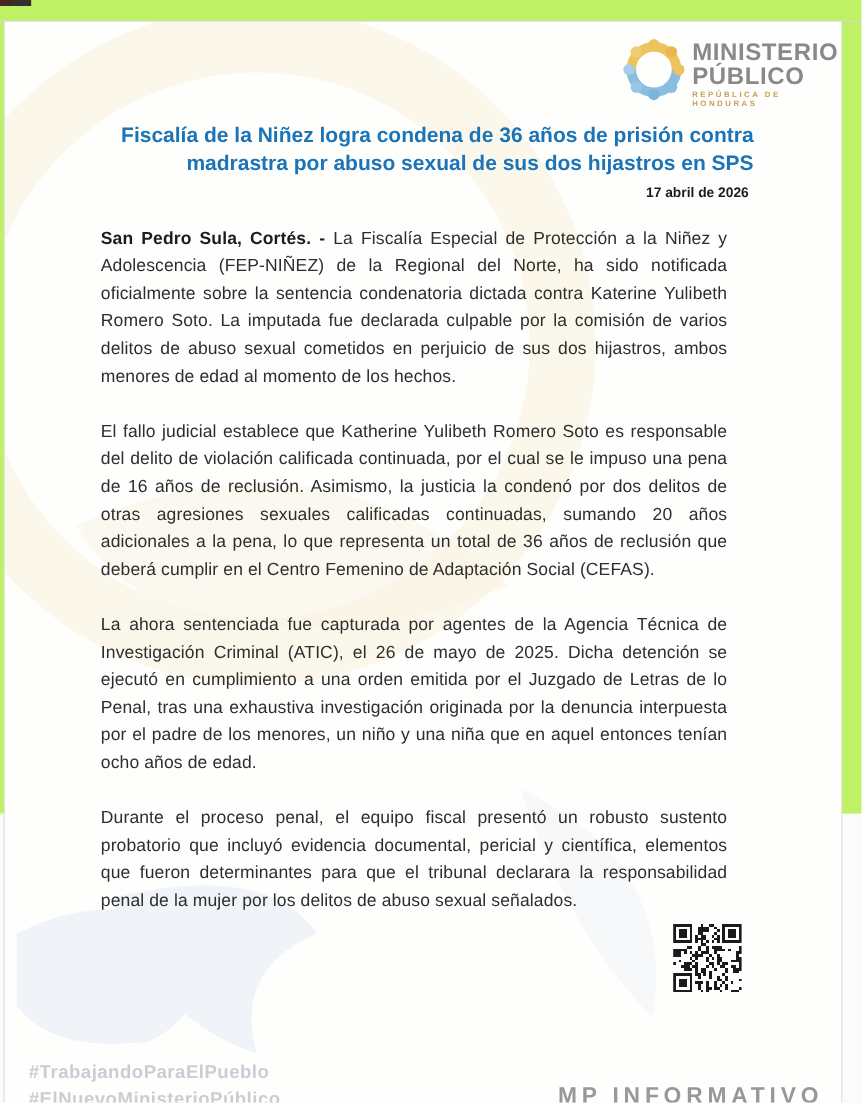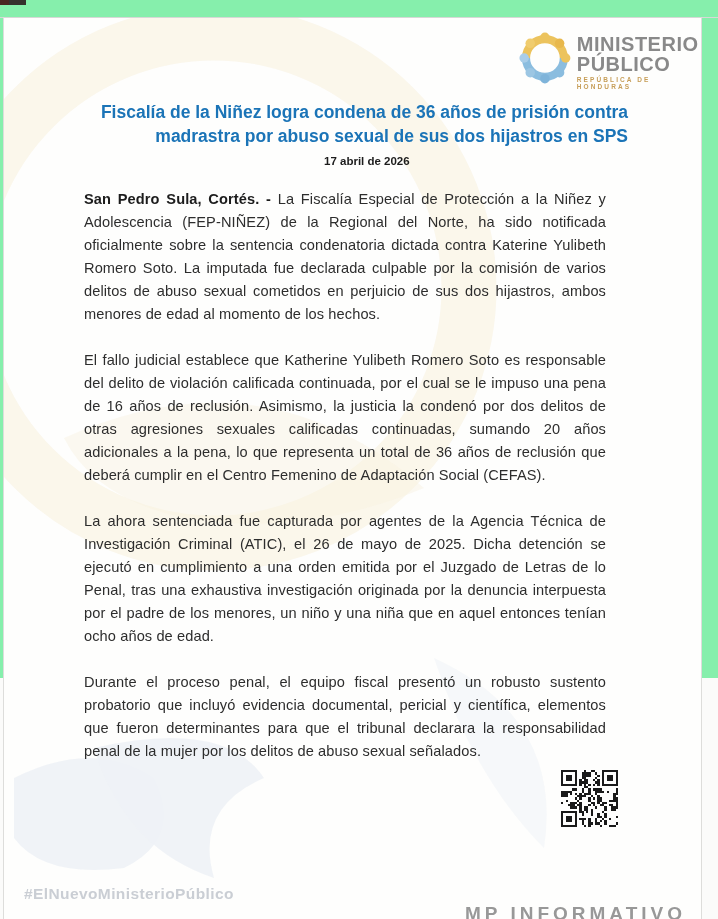--- a/index.html
+++ b/index.html
@@ -1,21 +1,21 @@
 <!DOCTYPE html>
 <html><head>
 <meta charset="utf-8">
 <style>
   html,body{margin:0;padding:0;}
   body{
     width:718px;height:919px;background:#fbfbfa;
     font-family:"Liberation Sans","DejaVu Sans",sans-serif;
     -webkit-font-smoothing:antialiased;overflow:hidden;
   }
-  .canvas{position:relative;width:718px;height:678px;background:#86efac;}
+  .canvas{position:relative;width:718px;height:678px;background:#bef264;}
   
   .corner-mark{position:absolute;left:0;top:0;width:26px;height:5px;background:#35302d;}
   .corner-mark::before{content:"";position:absolute;left:0;top:0;width:9px;height:5px;background:#4a2420;}
   .frame-top{position:absolute;left:0;top:17px;width:718px;height:1px;background:#d8d8d6;}
   .frame-left{position:absolute;left:3px;top:17px;width:1px;height:902px;background:#dddddb;}
   .frame-right{position:absolute;left:701px;top:17px;width:1px;height:902px;background:#dddddb;}
   .page{position:absolute;left:4px;top:18px;width:697px;height:901px;background:#fefefd;overflow:hidden;}
 
   
   .wm{position:absolute;pointer-events:none;}
@@ -26,21 +26,21 @@
   .logo-text{line-height:1;padding-top:4px;}
   .logo-line{font-size:20px;font-weight:700;color:#898989;letter-spacing:.5px;line-height:20px;}
   .logo-sub{font-size:6.5px;color:#c79e58;letter-spacing:2.1px;margin-top:3px;font-weight:700;}
 
   
   .title{
     position:absolute;left:96px;top:82px;width:528px;text-align:right;
     color:#1b74b7;font-size:17.5px;font-weight:700;line-height:24px;margin:0;
   }
   .date{
-    position:absolute;left:320px;top:137px;width:300px;
+    position:absolute;left:320px;top:137px;width:300px;text-align:right;
     color:#1c1c1c;font-size:11.5px;font-weight:700;
   }
 
   
   .body-col{position:absolute;left:80px;top:170px;width:522px;}
   .para{
     margin:0 0 23px 0;color:#2d2d2d;font-size:14.6px;line-height:23px;
     text-align:justify;text-justify:inter-word;letter-spacing:.1px;
   }
   .para b{color:#1c1c1c;}
@@ -386,18 +386,19 @@
           <rect x="10" y="24" width="1" height="1"></rect>
           <rect x="12" y="24" width="1" height="1"></rect>
           <rect x="17" y="24" width="1" height="1"></rect>
           <rect x="21" y="24" width="1" height="1"></rect>
           <rect x="22" y="24" width="1" height="1"></rect>
           <rect x="23" y="24" width="1" height="1"></rect>
         </svg>
     </div>
 
     <div class="hashtags">
+      <div>#TrabajandoParaElPueblo</div>
       <div>#ElNuevoMinisterioPúblico</div>
     </div>
     <div class="brand">MP INFORMATIVO</div>
 
   </div>
 </div>
 
 </body></html>

